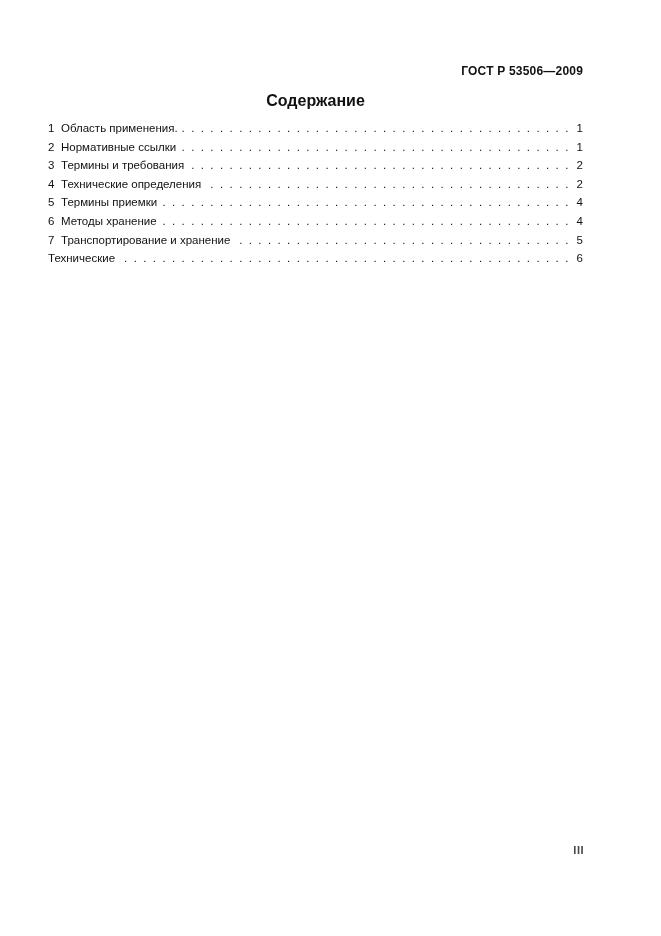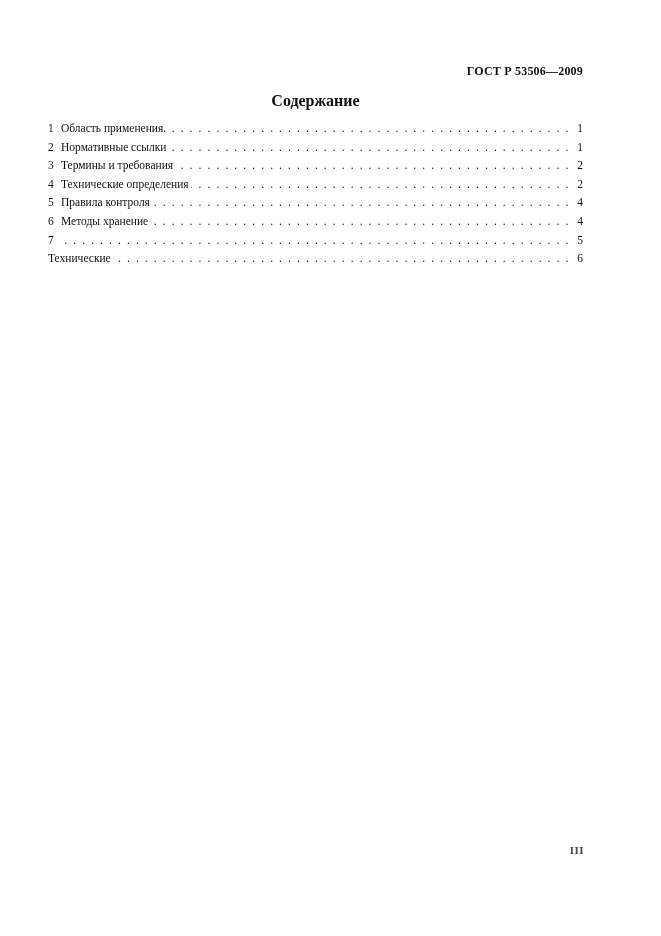--- a/index.html
+++ b/index.html
@@ -5,21 +5,21 @@
   html, body {
     margin: 0;
     padding: 0;
     background: #ffffff;
   }
   .page {
     position: relative;
     width: 661px;
     height: 936px;
     background: #ffffff;
-    font-family: Liberation Serif, serif;
+    font-family: Liberation Sans, sans-serif;
     color: #111111;
     overflow: hidden;
   }
   .doc-number {
     position: absolute;
     top: 65px;
     right: 78px;
     font-size: 12px;
     font-weight: 700;
     line-height: 12px;
@@ -127,34 +127,35 @@
 
     <div class="toc-row">
       <span class="toc-num">4</span>
       <span class="toc-label">Технические определения</span>
       <span class="toc-leader"></span>
       <span class="toc-page">2</span>
     </div>
 
     <div class="toc-row">
       <span class="toc-num">5</span>
-      <span class="toc-label">Правила контроля</span>
+      <span class="toc-label">Термины приемки</span>
       <span class="toc-leader"></span>
       <span class="toc-page">4</span>
     </div>
 
     <div class="toc-row">
       <span class="toc-num">6</span>
       <span class="toc-label">Методы хранение</span>
       <span class="toc-leader"></span>
       <span class="toc-page">4</span>
     </div>
 
     <div class="toc-row">
       <span class="toc-num">7</span>
+      <span class="toc-label">Транспортирование и хранение</span>
       <span class="toc-leader"></span>
       <span class="toc-page">5</span>
     </div>
 
     <div class="toc-row">
 
       <span class="toc-label">Технические</span>
       <span class="toc-leader"></span>
       <span class="toc-page">6</span>
     </div>

